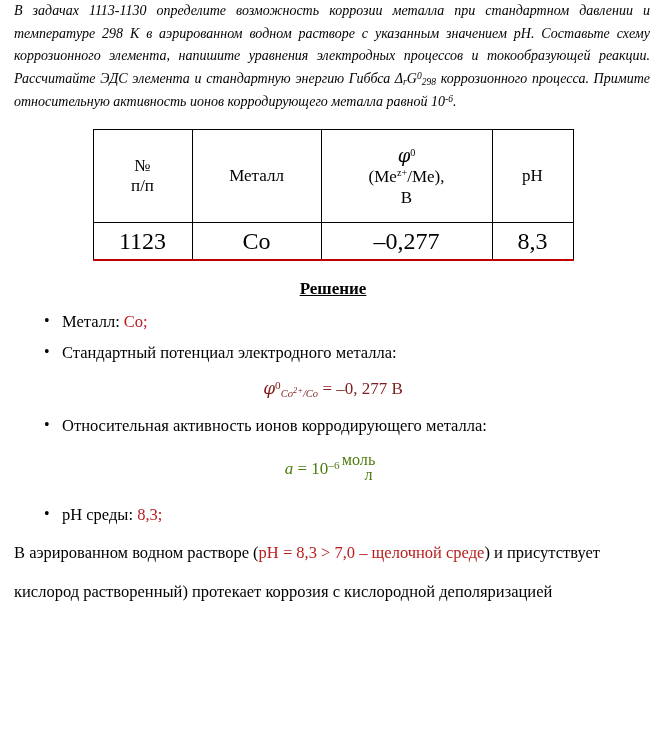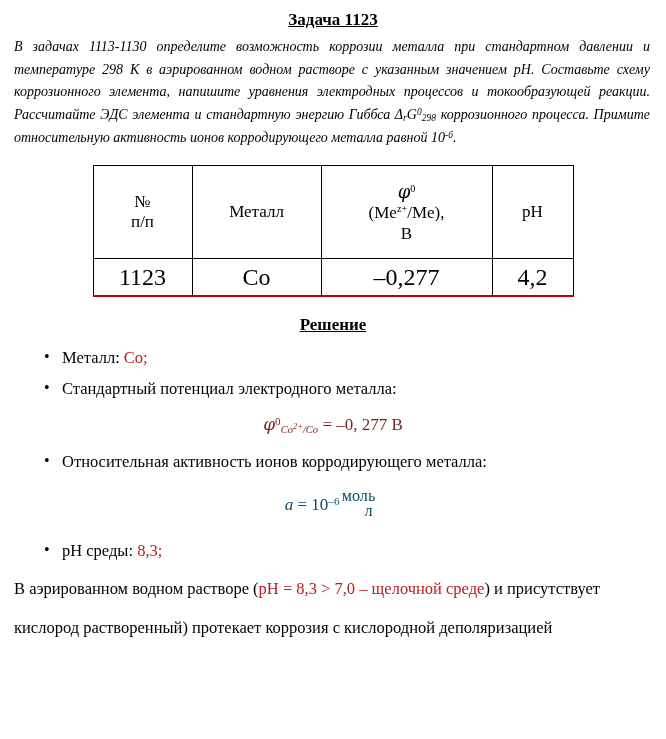--- a/index.html
+++ b/index.html
@@ -98,21 +98,21 @@
   ul.bullets li:before {
     content: "\2022";
     position: absolute;
     left: 0;
     top: -1px;
     font-size: 16px;
   }
   .red { color: #b91c1c; }
   .formula {
     text-align: center;
-    color: #0c4a6e;
+    color: #4d7c0f;
     font-size: 17px;
     margin: 12px 0 14px 0;
     font-family: "Liberation Serif", serif;
   }
   .formula .it {
     font-style: italic;
   }
   .formula sub {
     font-size: 0.62em;
     vertical-align: -0.3em;
@@ -153,21 +153,20 @@
   .cut {
     overflow: hidden;
     max-height: 26px;
   }
 </style>
 </head>
 <body>
 
 <div class="page">
 
-  <div class="title">Задача 1123</div>
 
   <div class="body-text">
     <span>В задачах 1113-1130 определите возможность коррозии металла при стандартном давлении и температуре 298 К в аэрированном водном растворе с указанным значением рН. Составьте схему коррозионного элемента, напишите уравнения электродных процессов и токообразующей реакции. Рассчитайте ЭДС элемента и стандартную энергию Гиббса Δ</span><sub>r</sub><span>G</span><sup>0</sup><sub>298</sub><span> коррозионного процесса. Примите относительную активность ионов корродирующего металла равной 10</span><sup>-6</sup><span>.</span>
   </div>
 
   <table class="data">
     <thead>
       <tr>
         <td class="col-num">
           <div>№</div>
@@ -180,21 +179,21 @@
           <div>В</div>
         </td>
         <td class="col-ph">рН</td>
       </tr>
     </thead>
     <tbody>
       <tr>
         <td class="underline-red">1123</td>
         <td class="underline-red">Co</td>
         <td class="underline-red">–0,277</td>
-        <td class="underline-red">4,2</td>
+        <td class="underline-red">8,3</td>
       </tr>
     </tbody>
   </table>
 
   <div class="solution-head">Решение</div>
 
   <ul class="bullets">
     <li><span>Металл: </span><span class="red">Co;</span></li>
     <li><span>Стандартный потенциал электродного металла:</span></li>
   </ul>

